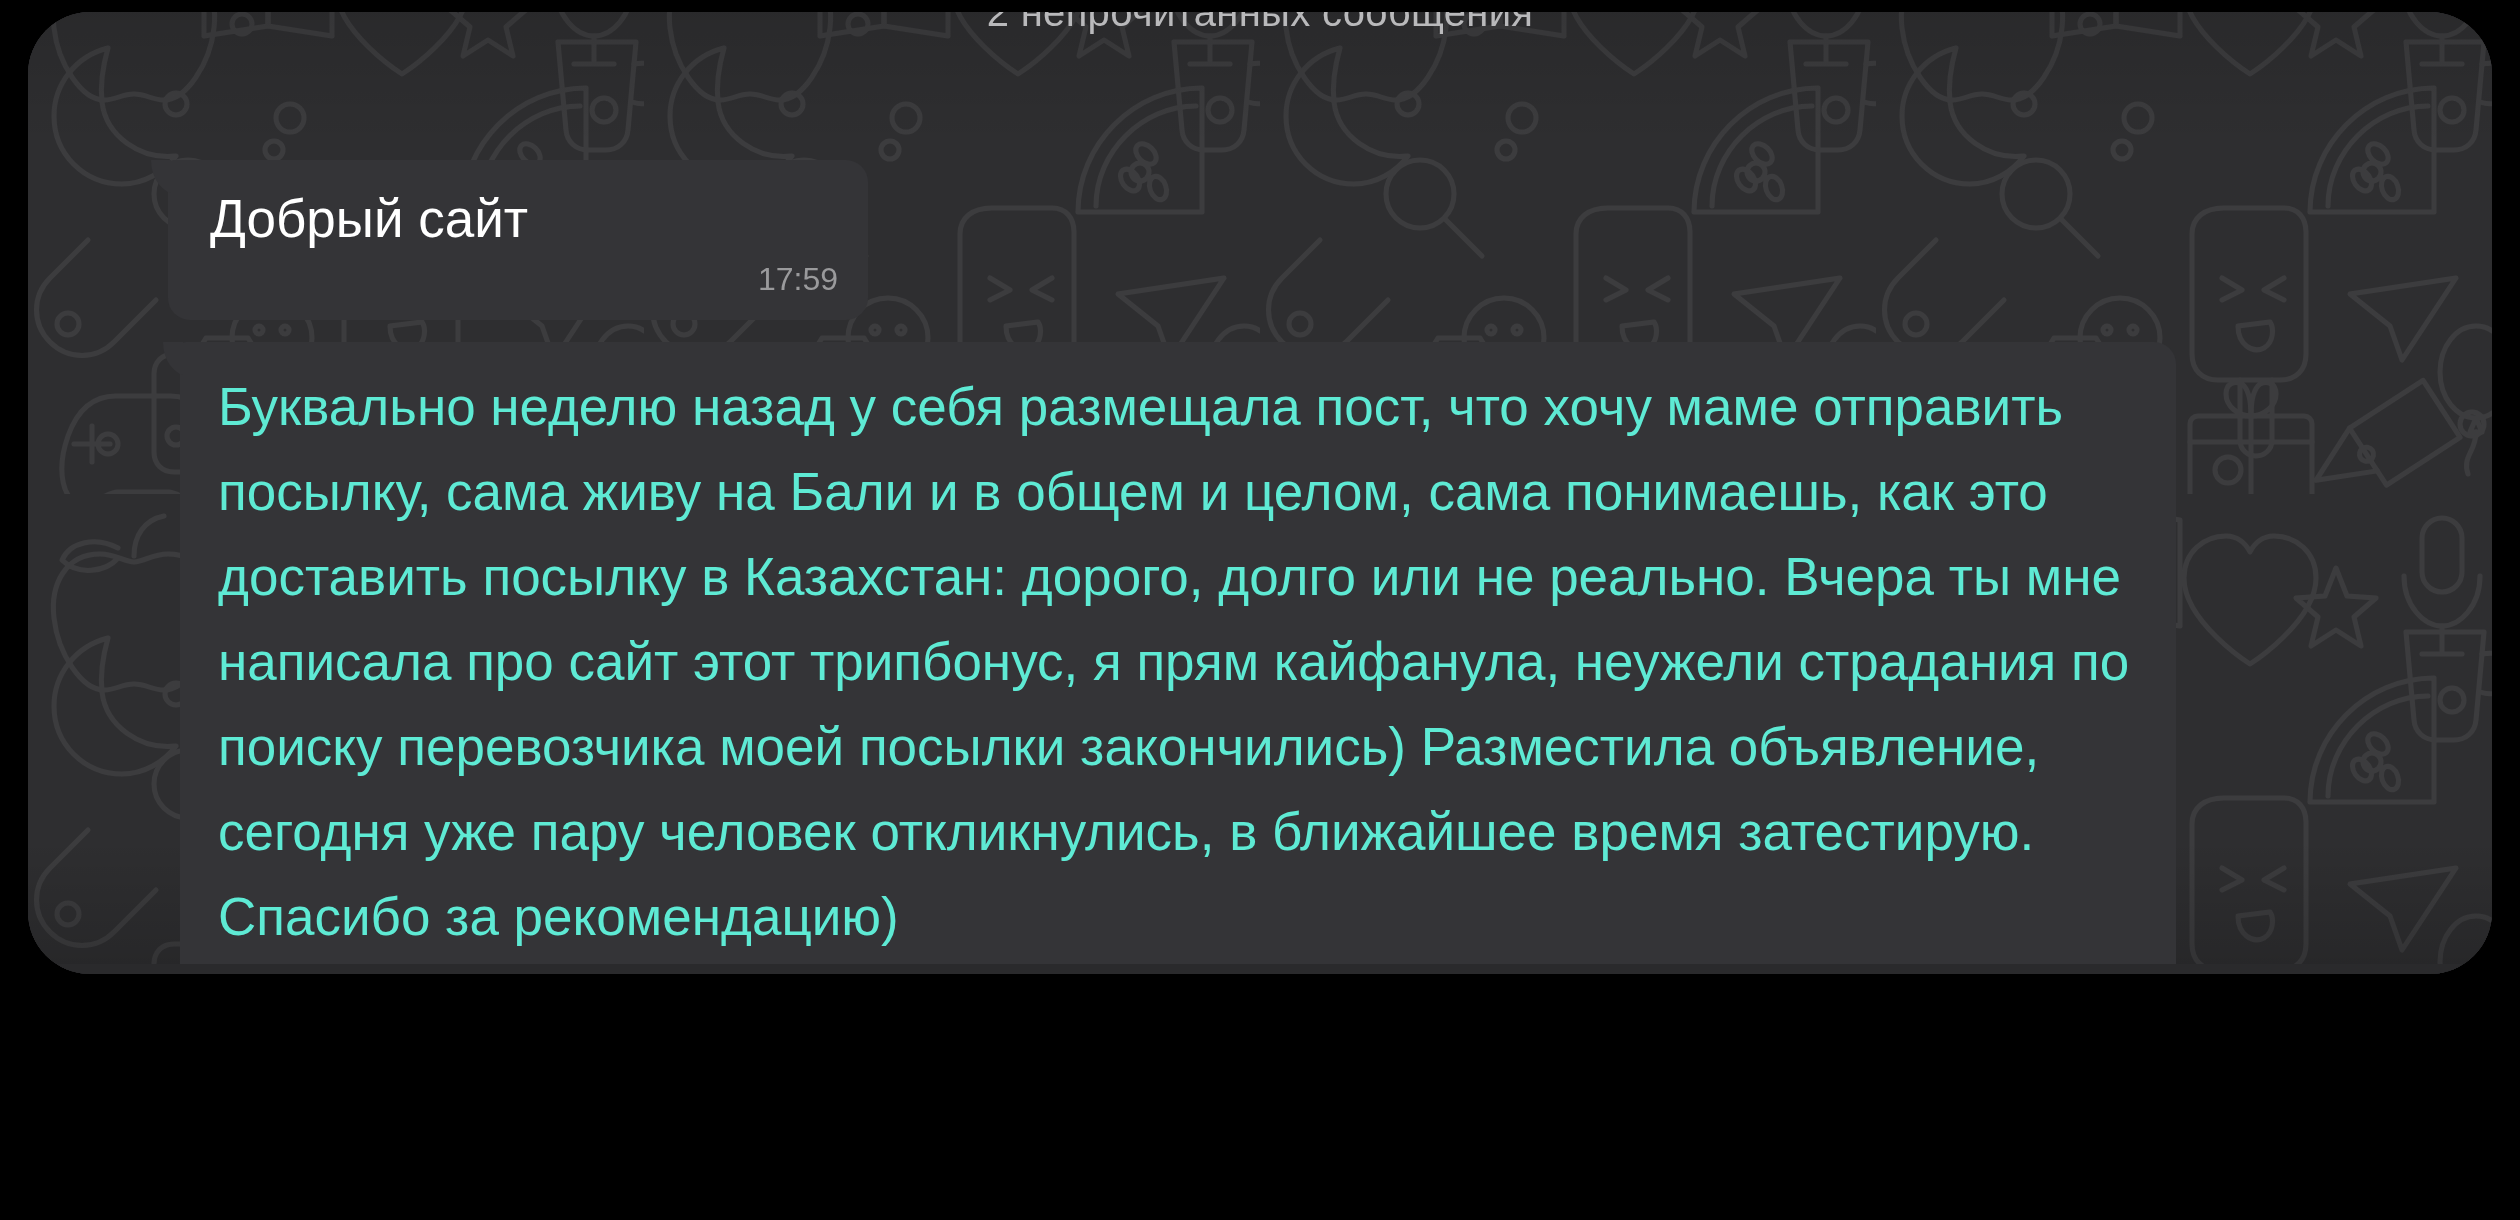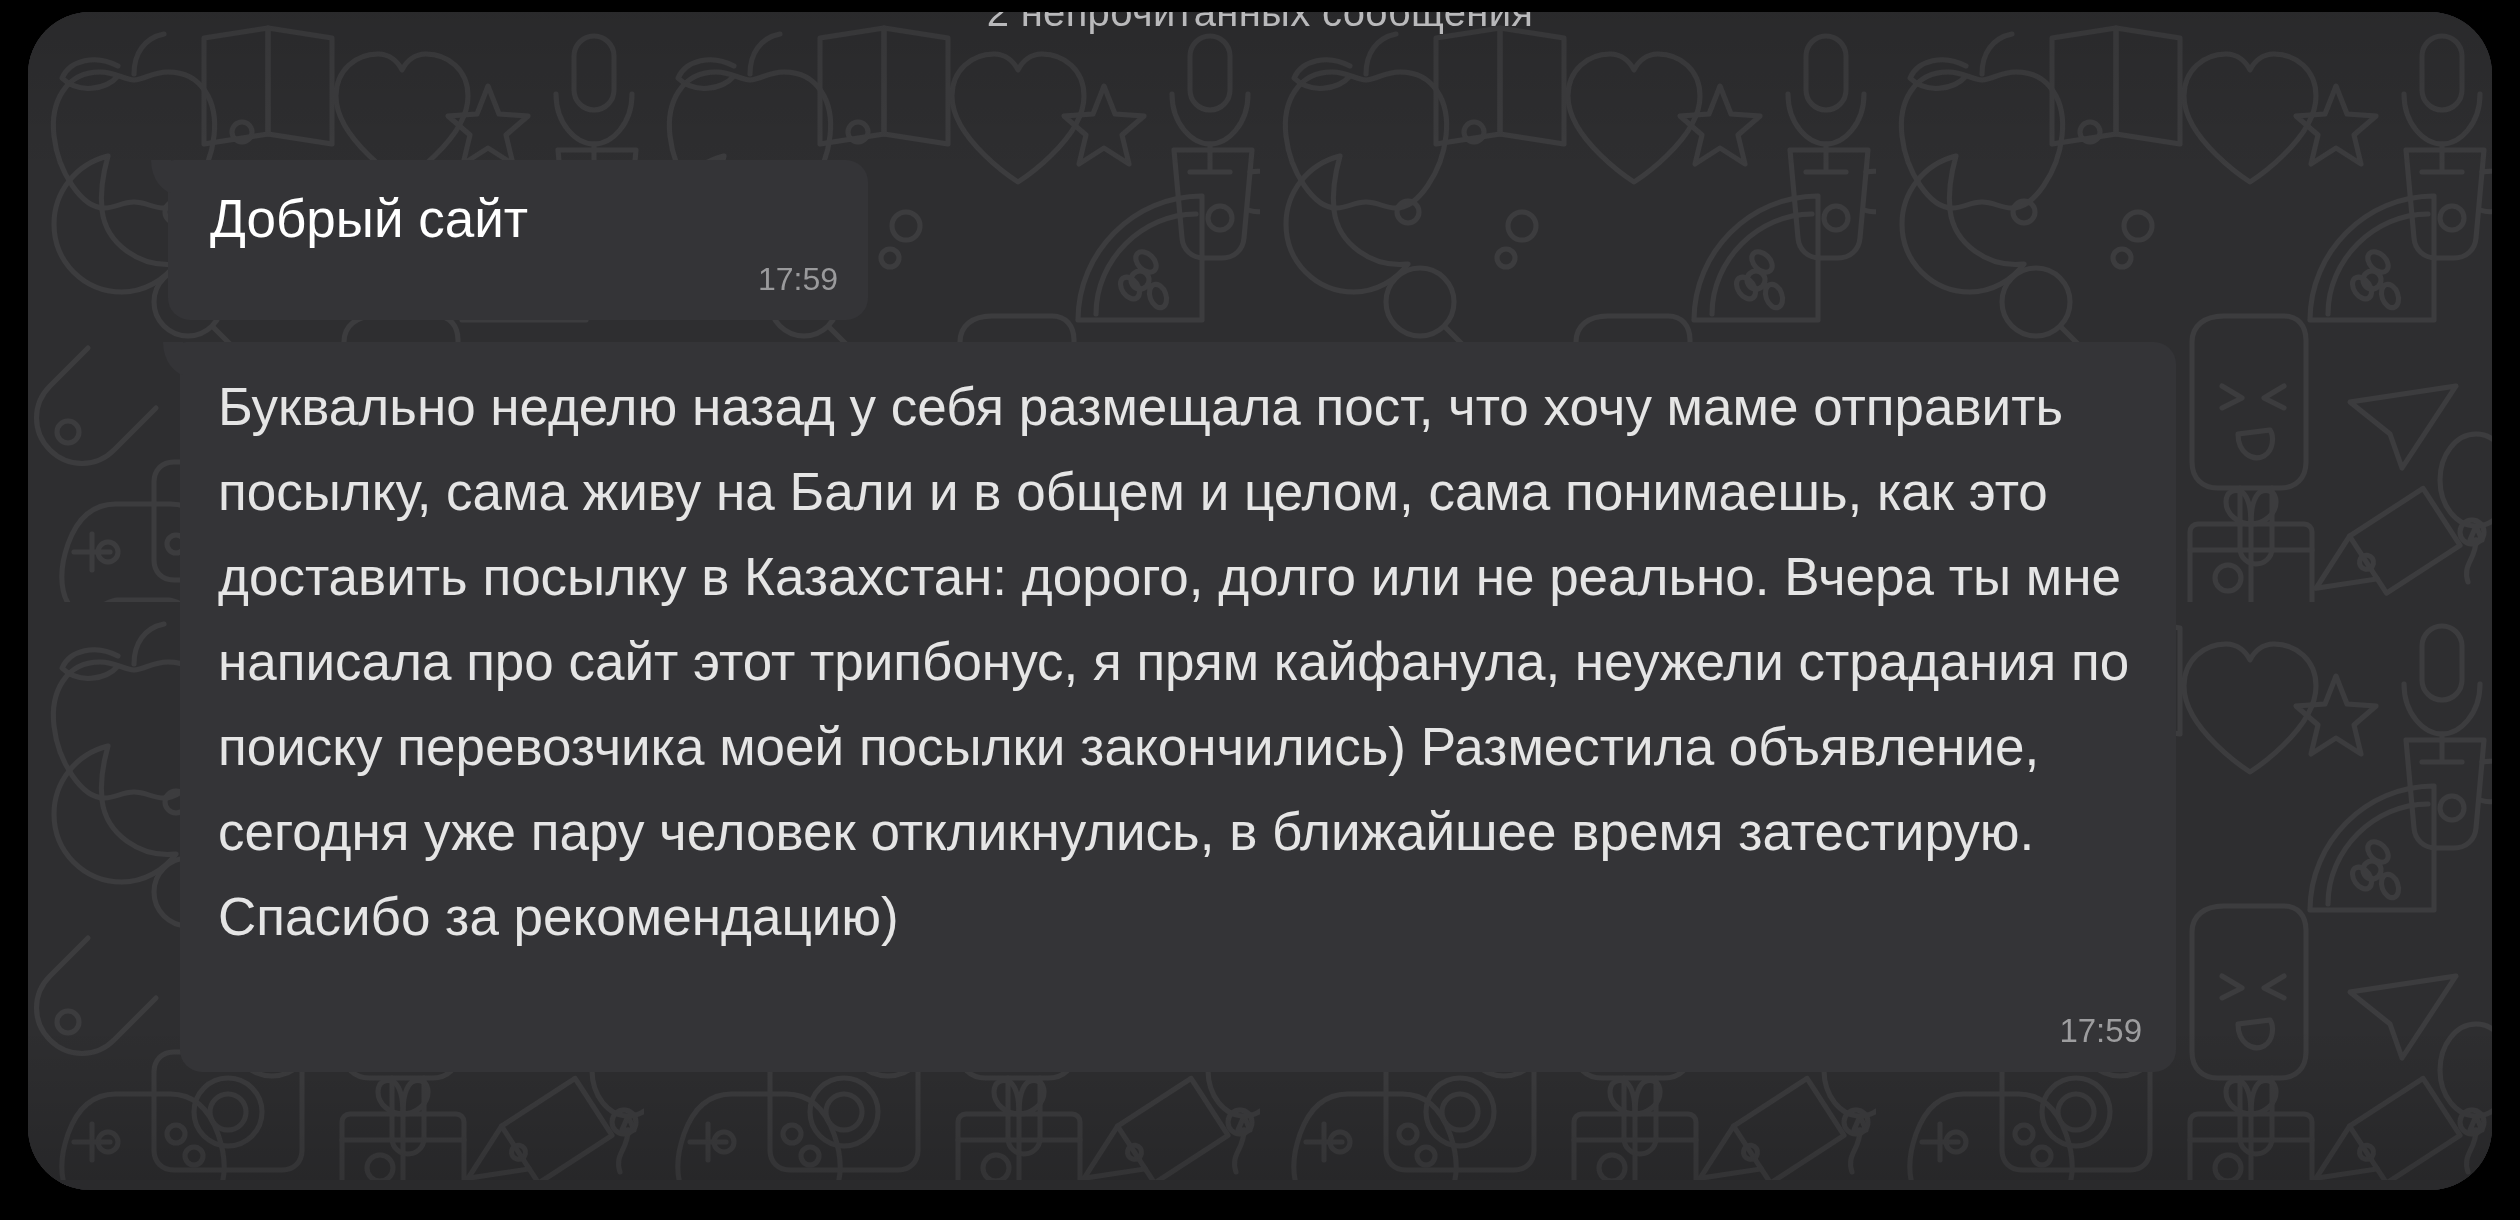--- a/index.html
+++ b/index.html
@@ -22,21 +22,21 @@
     height: 1220px;
     background: #000000;
     overflow: hidden;
   }
 
   .screen {
     position: absolute;
     left: 28px;
     top: 12px;
     width: 2464px;
-    height: 1178px;
+    height: 962px;
     border-radius: 62px;
     overflow: hidden;
     background: #2c2c2e;
   }
 
   
   .wallpaper {
     position: absolute;
     inset: 0;
     background: #2e2e30;
@@ -143,21 +143,21 @@
     height: 730px;
     border-top-left-radius: 6px;
   }
   .bubble-long .msg-text {
     position: absolute;
     left: 38px;
     top: 22px;
     width: 1912px;
     font-size: 53px;
     line-height: 85px;
-    color: #e5e5e5;
+    color: #5eead4;
     white-space: pre-line;
   }
   .bubble-long .msg-time {
     position: absolute;
     right: 34px;
     bottom: 22px;
     font-size: 33px;
     color: #9d9d9f;
   }
 

